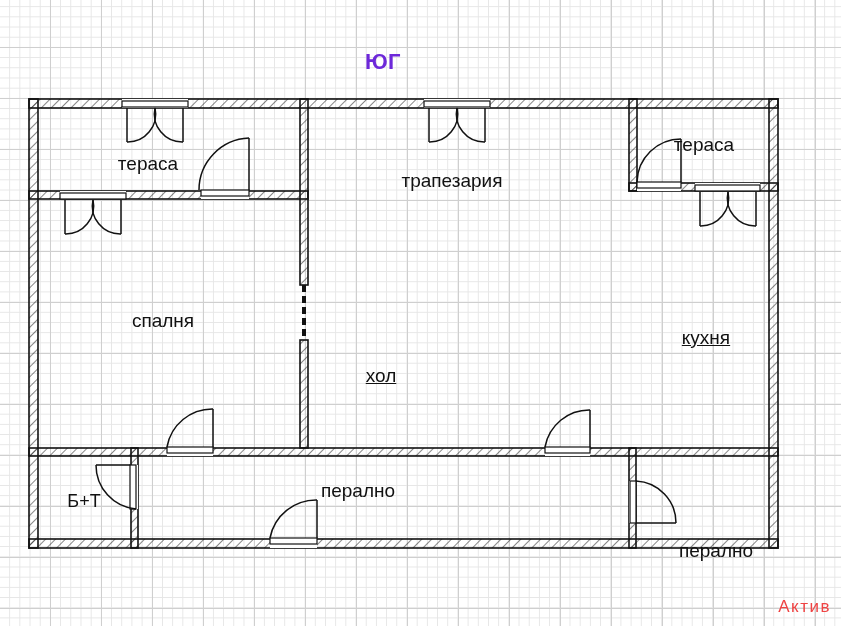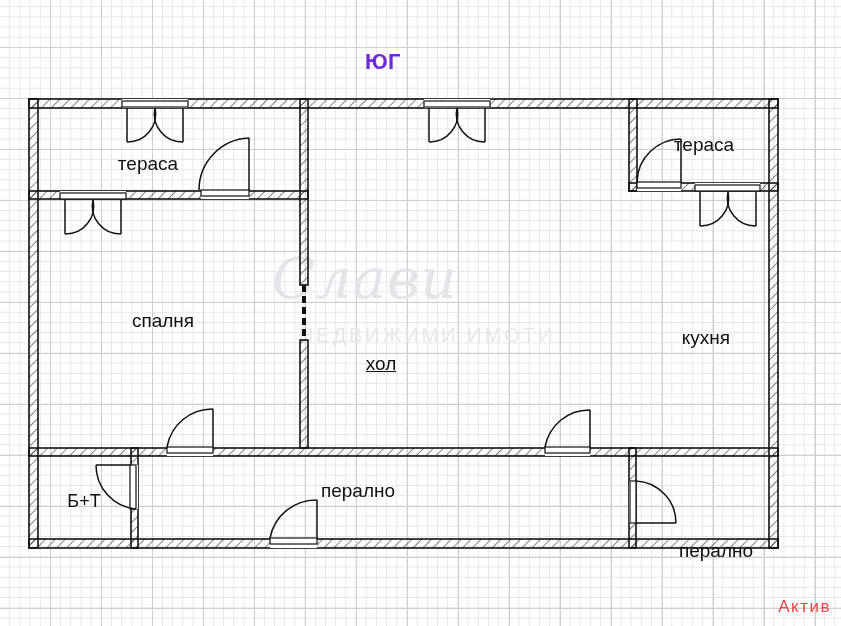--- a/index.html
+++ b/index.html
@@ -98,24 +98,20 @@
     letter-spacing: 1.5px;
   }
 </style>
 </head>
 <body>
 
 <div id="plan-root">
 
   <div id="grid-layer"></div>
 
-  <div id="watermark">
-    <div class="wm-script">Слави</div>
-    <div class="wm-sub">НЕДВИЖИМИ ИМОТИ</div>
-  </div>
 
   <svg id="plan-svg" width="841" height="626" viewBox="0 0 841 626">
     <defs>
       <pattern id="wallHatch" width="7" height="7" patternUnits="userSpaceOnUse" patternTransform="rotate(45)">
         <line x1="0" y1="0" x2="0" y2="7" stroke="#111111" stroke-width="1"></line>
       </pattern>
     </defs>
 
     <g>
 
@@ -245,21 +241,22 @@
         <line x1="636" y1="523" x2="676" y2="523"></line>
         <path d="M 676 523 A 42 42 0 0 0 636 481"></path>
       </g>
     </g>
   </svg>
 
   <div id="title-south" style="left:383px; top:62px;">ЮГ</div>
 
   <div class="room-label" style="left:148px; top:164px;">тераса</div>
   <div class="room-label" style="left:163px; top:321px;">спалня</div>
-  <div class="room-label" style="left:381px; top:364px;text-decoration:underline;">хол</div>
+  <div class="room-label" style="left:452px; top:181px;">трапезария</div>
+  <div class="room-label" style="left:381px; top:376px;text-decoration:underline;">хол</div>
   <div class="room-label" style="left:704px; top:145px;">тераса</div>
-  <div class="room-label" style="left:706px; top:338px;">кухня</div>
+  <div class="room-label" style="left:706px; top:338px;text-decoration:underline;">кухня</div>
   <div class="room-label small" style="left:84px; top:501px;">Б+Т</div>
   <div class="room-label" style="left:358px; top:491px;">перално</div>
   <div class="room-label" style="left:716px; top:503px;margin-top:48px;">перално</div>
 
   <div id="brand-corner">Актив</div>
 </div>
 
 </body></html>

